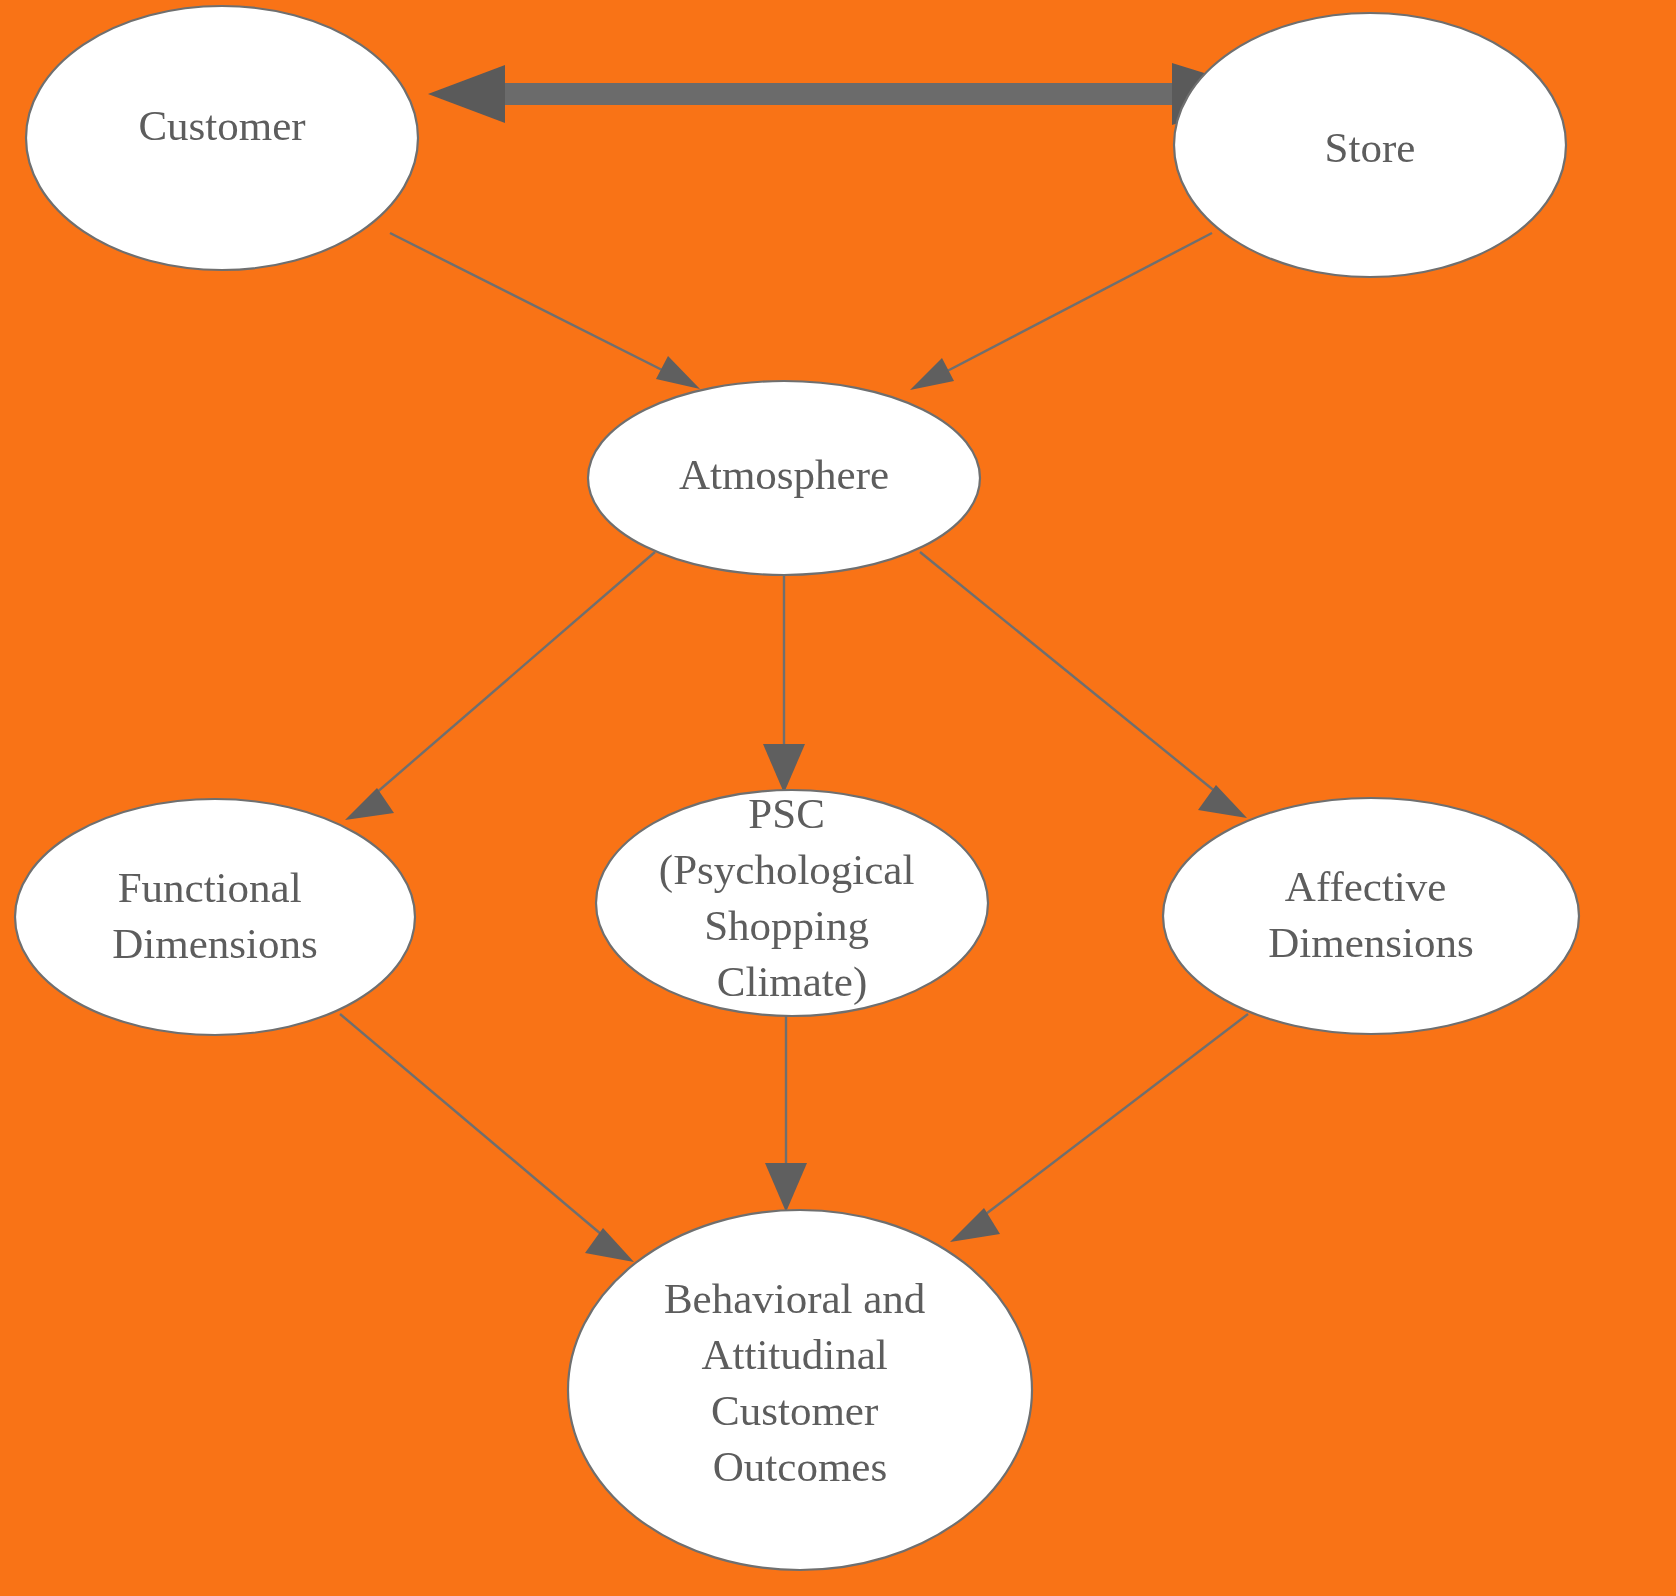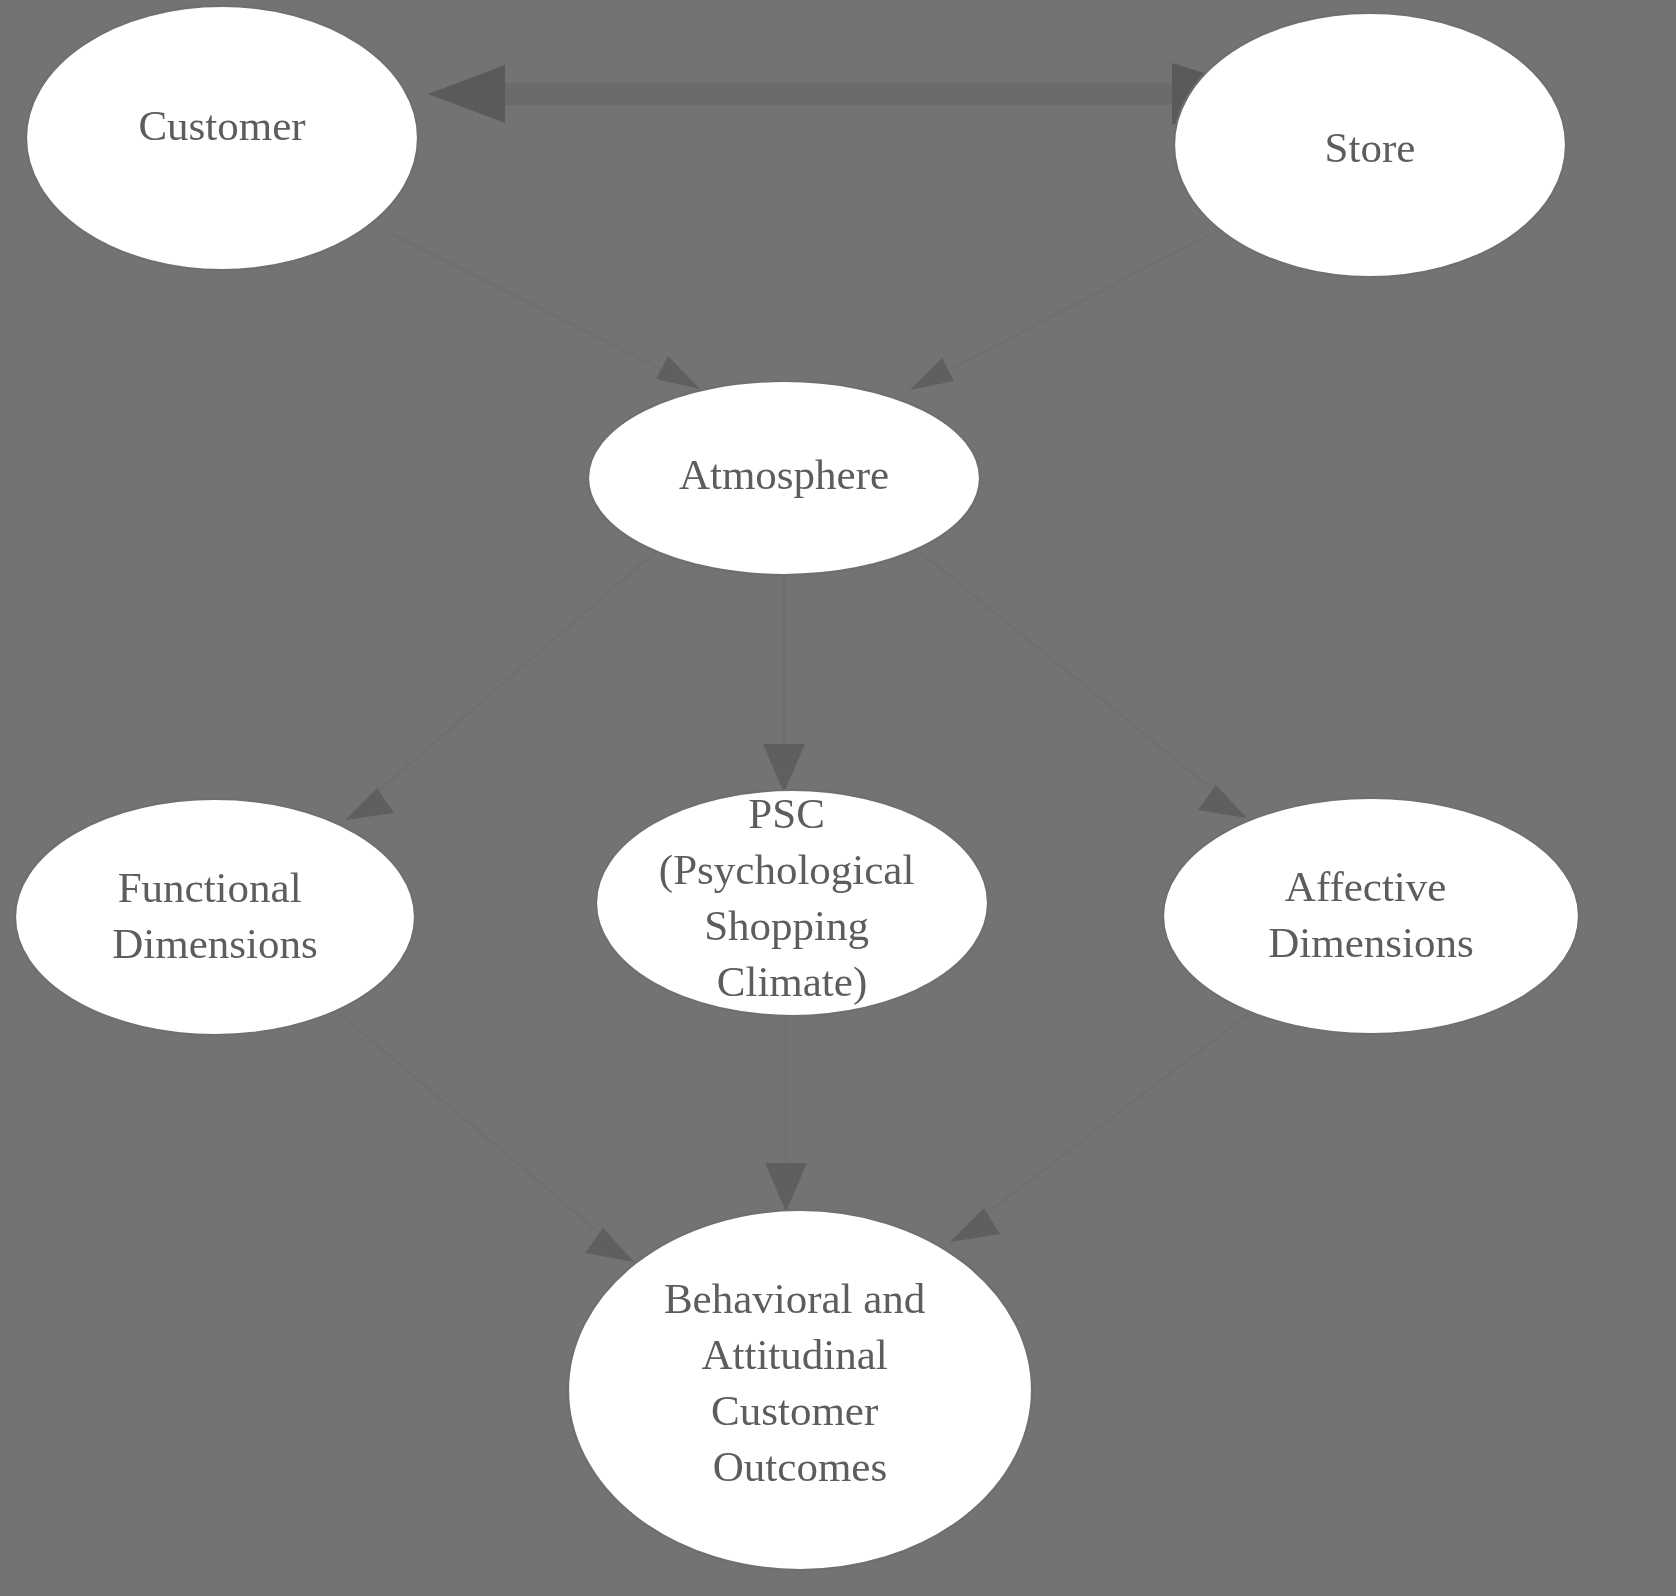--- a/index.html
+++ b/index.html
@@ -4,21 +4,21 @@
 <style>
   html, body {
     margin: 0;
     padding: 0;
     background: #ffffff;
   }
   #canvas {
     position: relative;
     width: 1676px;
     height: 1596px;
-    background: #737373;
+    background: #f97316;
     overflow: hidden;
   }
   svg#diagram {
     display: block;
     width: 1676px;
     height: 1596px;
   }
   .node-ellipse {
     fill: #ffffff;
     stroke: #6f6f6f;

